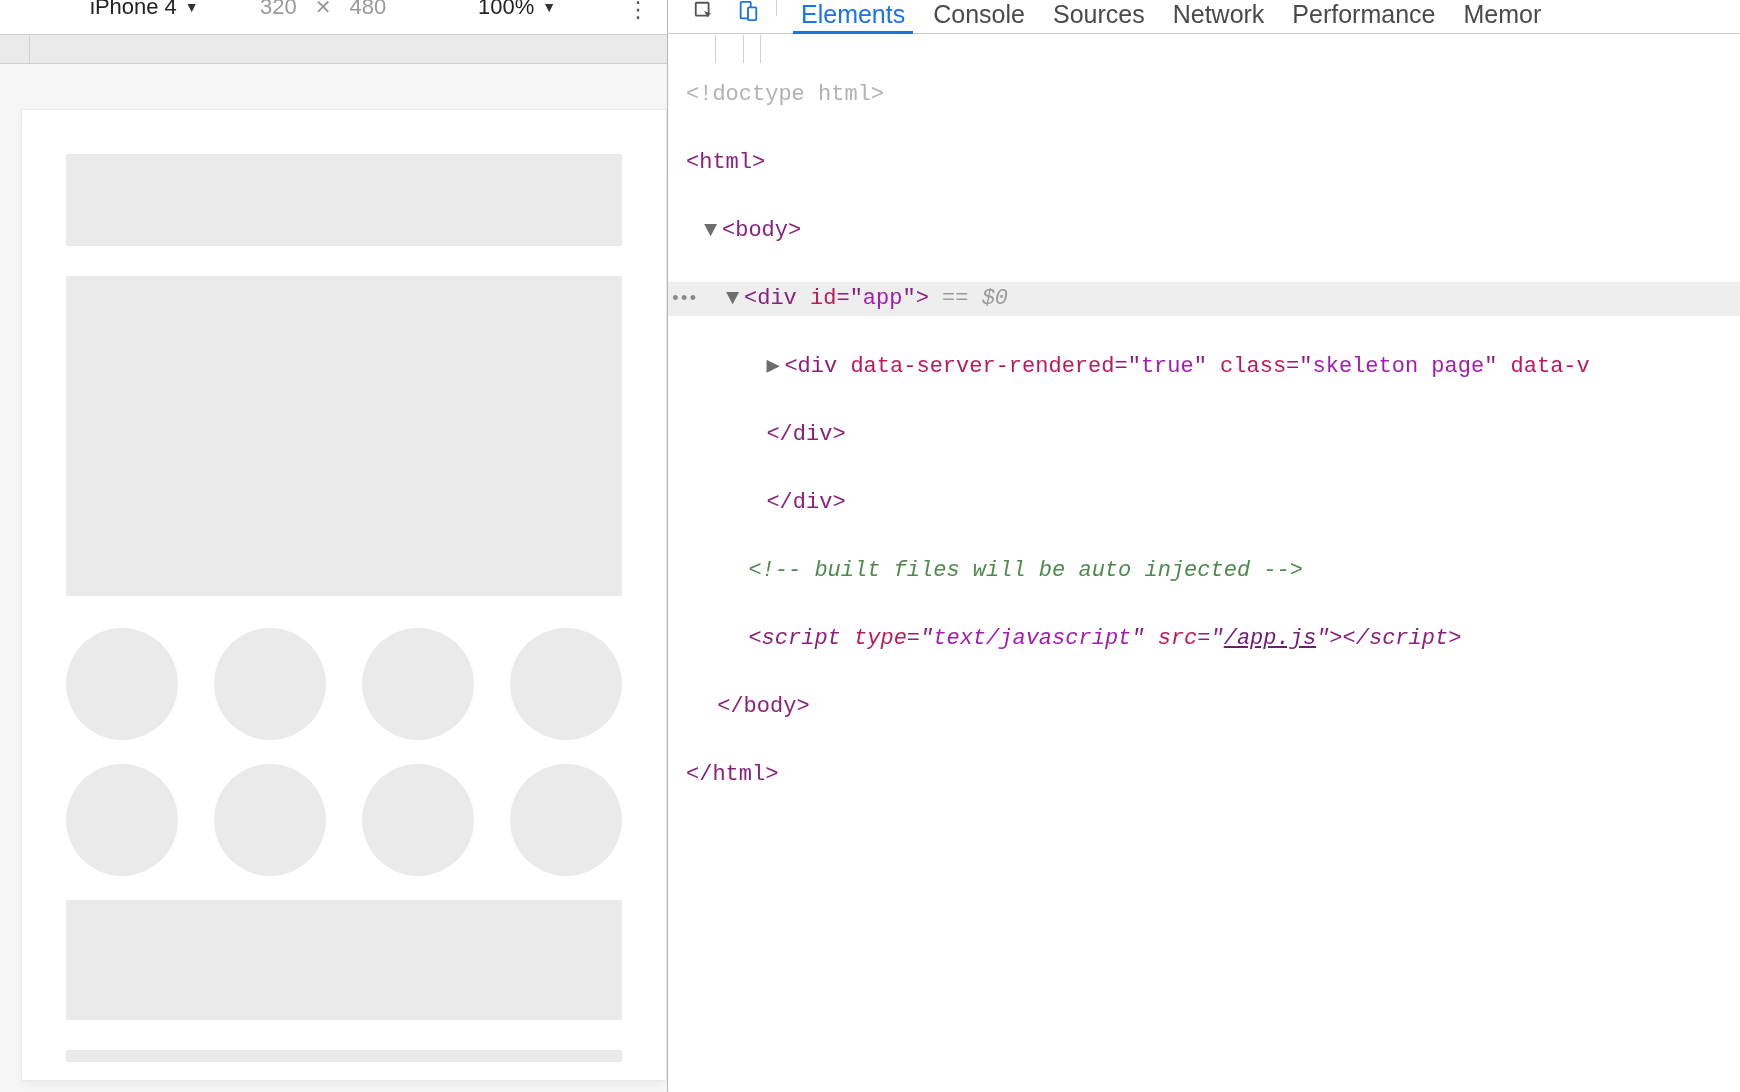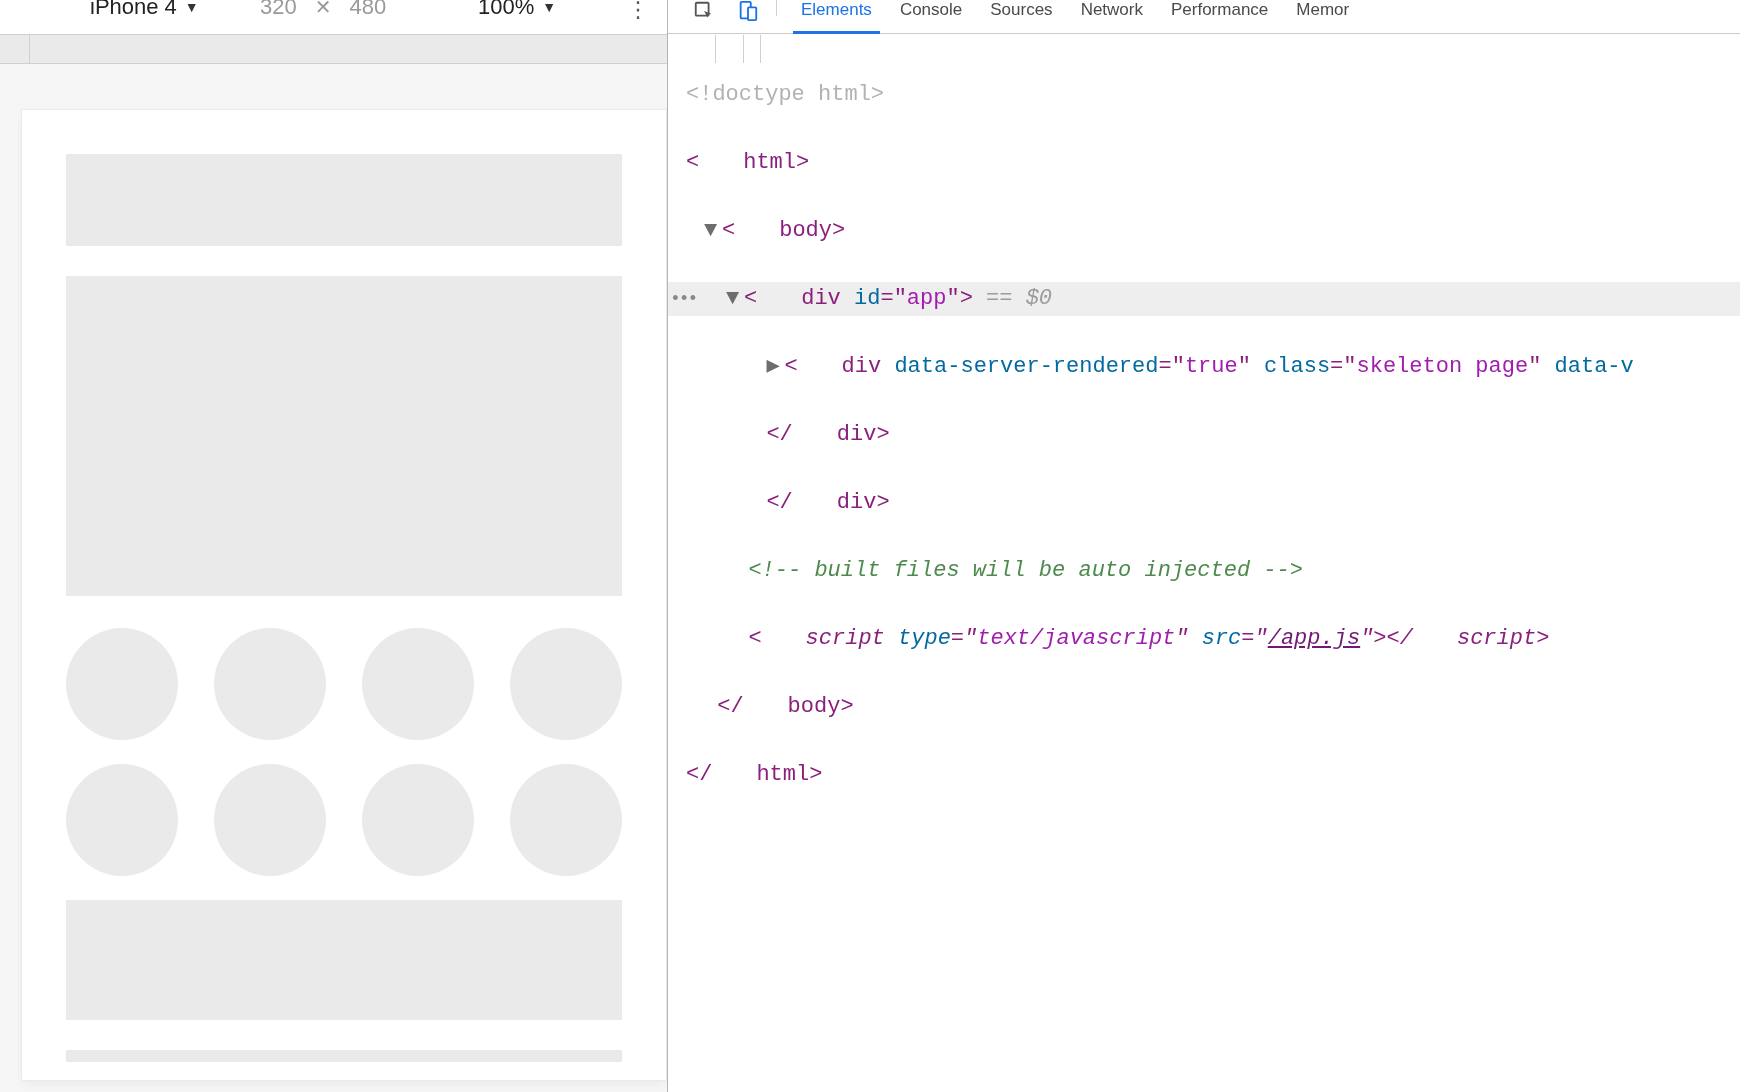--- a/index.html
+++ b/index.html
@@ -58,21 +58,21 @@
   .devtools-pane { flex: 1; display: flex; flex-direction: column; min-width: 0; overflow: hidden; }
   .dt-tabs {
     height: 34px; display: flex; align-items: flex-start;
     border-bottom: 1px solid #ccc; padding-left: 14px; gap: 0;
   }
   .dt-icon-btn { width: 44px; height: 100%; display: flex; align-items: flex-start; justify-content: center; color: #555; padding-top: 0; }
   .dt-icon-btn svg { width: 22px; height: 22px; }
   .dt-icon-btn.toggle-active { color: #1a73e8; }
   .dt-sep { width: 1px; height: 26px; background: #d0d0d0; margin: -10px 10px 0 6px; }
   .dt-tab {
-    padding: 0 14px; font-size: 17px; color: #4a4a4a; height: 100%;
+    padding: 0 14px; font-size: 25px; color: #4a4a4a; height: 100%;
     display: flex; align-items: flex-start; cursor: default; position: relative; text-align: center;
   }
   .dt-tab.active { color: #1a73e8; }
   .dt-tab.active::after {
     content: ""; position: absolute; left: 6px; right: 6px; bottom: -1px;
     height: 3px; background: #1a73e8;
   }
 
   .dom-tree {
     flex: 1; padding: 10px 0 0 0;
@@ -81,22 +81,22 @@
     white-space: pre; overflow: hidden;
     color: #303030;
   }
   .dom-line { padding-left: 18px; }
   .indent-1 { padding-left: 18px; }
   .indent-2 { padding-left: 36px; }
   .indent-3 { padding-left: 54px; font-style: italic; }
   .indent-4 { padding-left: 72px; }
   .chev { display: inline-block; width: 18px; color: #6d6d6d; }
   .punct { color: #8a1f7c; }
-  .tagname { color: #8a1f7c; margin-left: 44px; }
-  .attrname { color: #0369a1; }
+  .tagname { color: #8a1f7c; }
+  .attrname { color: #be185d; }
   .attrval { color: #a21caf; }
   .muted { color: #b2b2b2; }
   .comment { color: #4e8a4e; }
   .linkval { color: #701a75; text-decoration: underline; }
   .doctype { color: #b2b2b2; text-align: center; }
   .italic { font-style: italic; color: #9c9c9c; }
   .row-selected { background: #eeeeee; display: flex; align-items: center; }
   .row-selected .gutter { width: 20px; text-align: center; color: #888; font-size: 18px; letter-spacing: -2px; padding-left: 2px;}
   .row-selected .content { flex: 1; padding-left: 38px; }
 </style>

